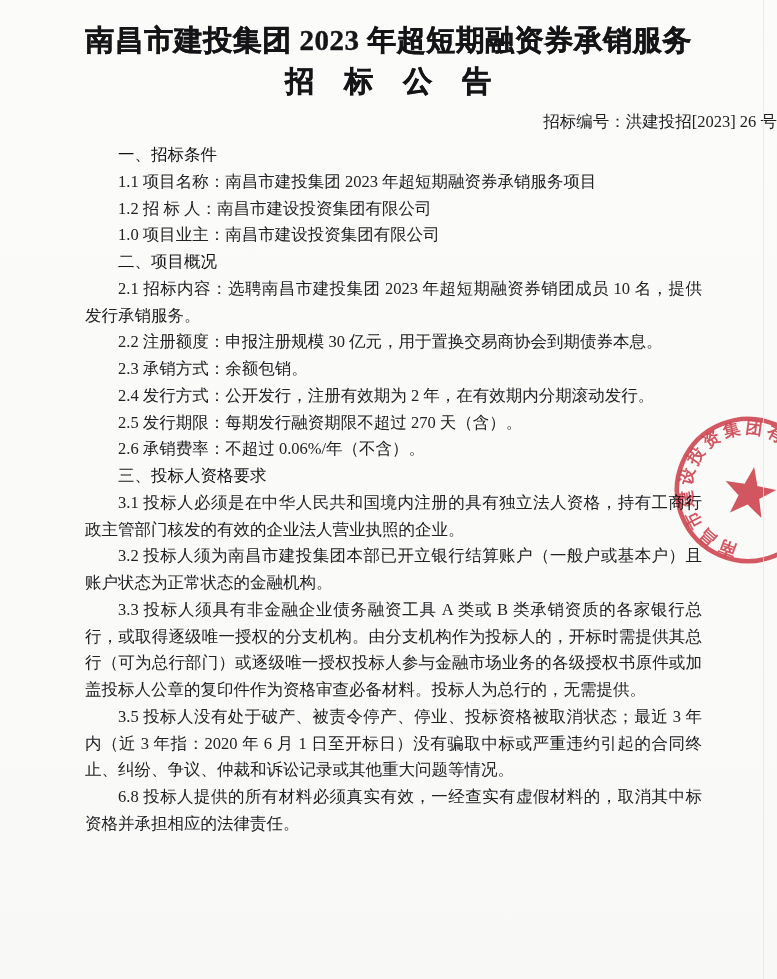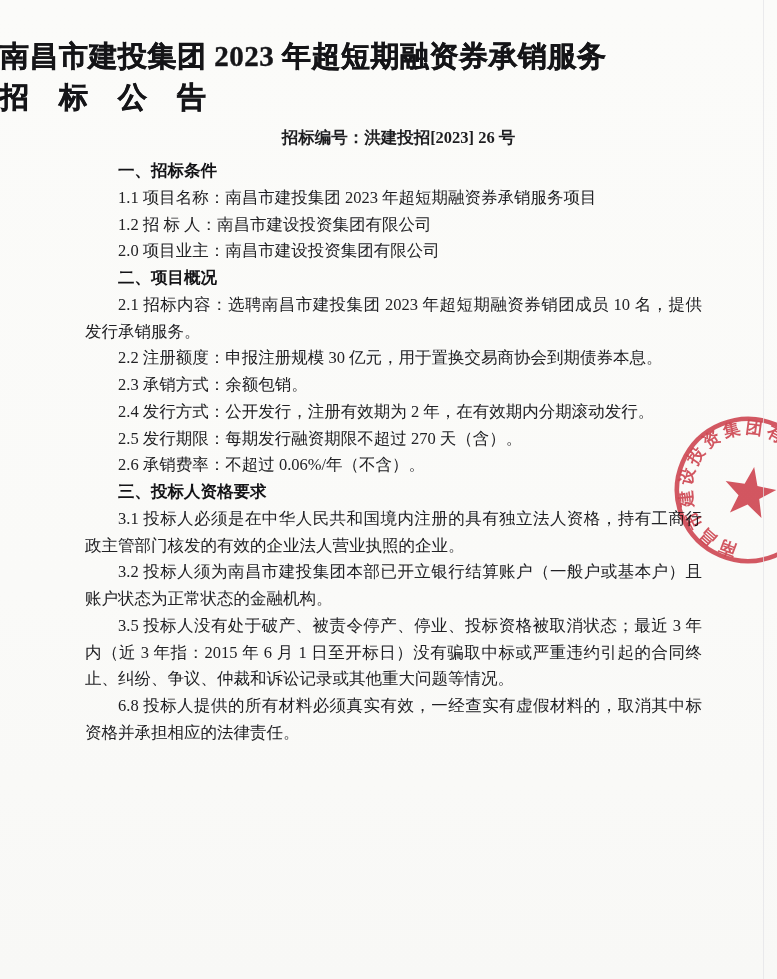--- a/index.html
+++ b/index.html
@@ -22,53 +22,53 @@
   .scan-edge {
     position: absolute;
     top: 0;
     right: 13px;
     width: 1px;
     height: 100%;
     background: #e3e3e7;
     opacity: 0.7;
   }
   .title-block {
-    padding-top: 36px;
-    text-align: left;
+    padding-top: 20px;
+    text-align: center;
   }
   .title-line {
     font-size: 29px;
     font-weight: bold;
     line-height: 41px;
     color: #151518;
     letter-spacing: 0.5px;
     -webkit-text-stroke: 0.4px #151518;
   }
   .doc-number {
     margin-top: 7px;
-    text-align: center;
+    text-align: right;
     font-size: 16.5px;
-    font-weight: bold;
+    font-weight: normal;
     line-height: 26px;
     color: #1d1d20;
     margin-left: 20px;
   }
   .doc-body {
     margin: 7px 75px 0 85px;
     font-size: 16.5px;
     line-height: 26.75px;
     text-align: justify;
     color: #212124;
   }
   .para {
     margin: 0;
     text-indent: 2em;
   }
   .heading {
-    font-weight: bold;
+    font-weight: normal;
     color: #131316;
   }
   .seal {
     position: absolute;
     left: 626px;
     top: 368px;
     mix-blend-mode: multiply;
     opacity: 0.92;
   }
 </style>
@@ -82,38 +82,39 @@
     <div class="title-line">招　标　公　告</div>
   </div>
 
   <div class="doc-number">招标编号：洪建投招[2023] 26 号</div>
 
   <div class="doc-body">
   <div class="sec">
     <p class="para heading">一、招标条件</p>
   <p class="para">1.1 项目名称：南昌市建投集团 2023 年超短期融资券承销服务项目</p>
         <p class="para">1.2 招 标 人：南昌市建设投资集团有限公司</p>
-        <p class="para">2.0 项目业主：南昌市建设投资集团有限公司</p>
+        <p class="para">1.0 项目业主：南昌市建设投资集团有限公司</p>
       </div>
 
   <div class="sec">
     <p class="para heading">二、项目概况</p>
   <p class="para">2.1 招标内容：选聘南昌市建投集团 2023 年超短期融资券销团成员 10 名，提供发行承销服务。</p>
         <p class="para">2.2 注册额度：申报注册规模 30 亿元，用于置换交易商协会到期债券本息。</p>
         <p class="para">2.3 承销方式：余额包销。</p>
         <p class="para">2.4 发行方式：公开发行，注册有效期为 2 年，在有效期内分期滚动发行。</p>
         <p class="para">2.5 发行期限：每期发行融资期限不超过 270 天（含）。</p>
         <p class="para">2.6 承销费率：不超过 0.06%/年（不含）。</p>
       </div>
 
   <div class="sec">
     <p class="para heading">三、投标人资格要求</p>
   <p class="para">3.1 投标人必须是在中华人民共和国境内注册的具有独立法人资格，持有工商行政主管部门核发的有效的企业法人营业执照的企业。</p>
         <p class="para">3.2 投标人须为南昌市建投集团本部已开立银行结算账户（一般户或基本户）且账户状态为正常状态的金融机构。</p>
-        <p class="para">3.5 投标人没有处于破产、被责令停产、停业、投标资格被取消状态；最近 3 年内（近 3 年指：2015 年 6 月 1 日至开标日）没有骗取中标或严重违约引起的合同终止、纠纷、争议、仲裁和诉讼记录或其他重大问题等情况。</p>
+        <p class="para">3.3 投标人须具有非金融企业债务融资工具 A 类或 B 类承销资质的各家银行总行，或取得逐级唯一授权的分支机构。由分支机构作为投标人的，开标时需提供其总行（可为总行部门）或逐级唯一授权投标人参与金融市场业务的各级授权书原件或加盖投标人公章的复印件作为资格审查必备材料。投标人为总行的，无需提供。</p>
+        <p class="para">3.5 投标人没有处于破产、被责令停产、停业、投标资格被取消状态；最近 3 年内（近 3 年指：2020 年 6 月 1 日至开标日）没有骗取中标或严重违约引起的合同终止、纠纷、争议、仲裁和诉讼记录或其他重大问题等情况。</p>
         <p class="para">6.8 投标人提供的所有材料必须真实有效，一经查实有虚假材料的，取消其中标资格并承担相应的法律责任。</p>
       </div>
 </div>
 
   <svg class="seal" width="244" height="244" viewBox="0 0 244 244" aria-hidden="true">
     <g transform="rotate(-22 122 122)">
       <circle cx="122" cy="122" r="71" fill="none" stroke="#cf3946" stroke-width="4.6" opacity="0.9"></circle>
       <path id="sealArc" d="M 93.5 170.5 A 56.5 56.5 0 1 1 150.5 170.5" fill="none"></path>
       <text font-size="17" font-weight="bold" fill="#cf3946" opacity="0.92" letter-spacing="3.5" font-family="Liberation Serif, DejaVu Serif, serif">
         <textPath href="#sealArc" startOffset="2">南昌市建设投资集团有限公司</textPath>

